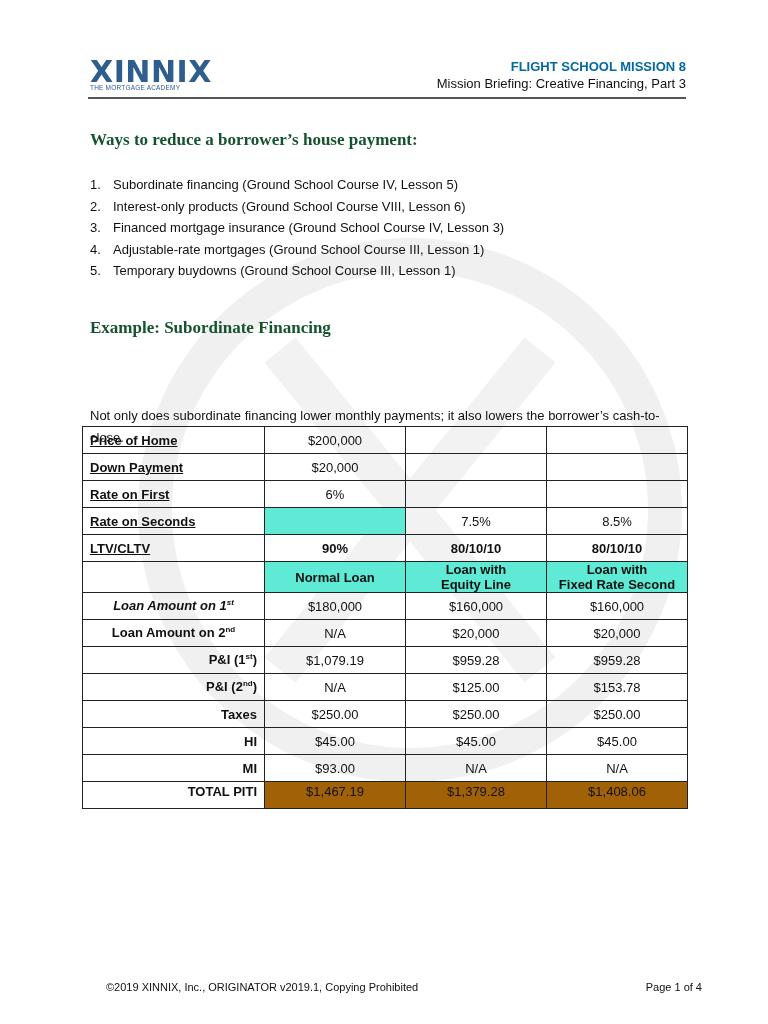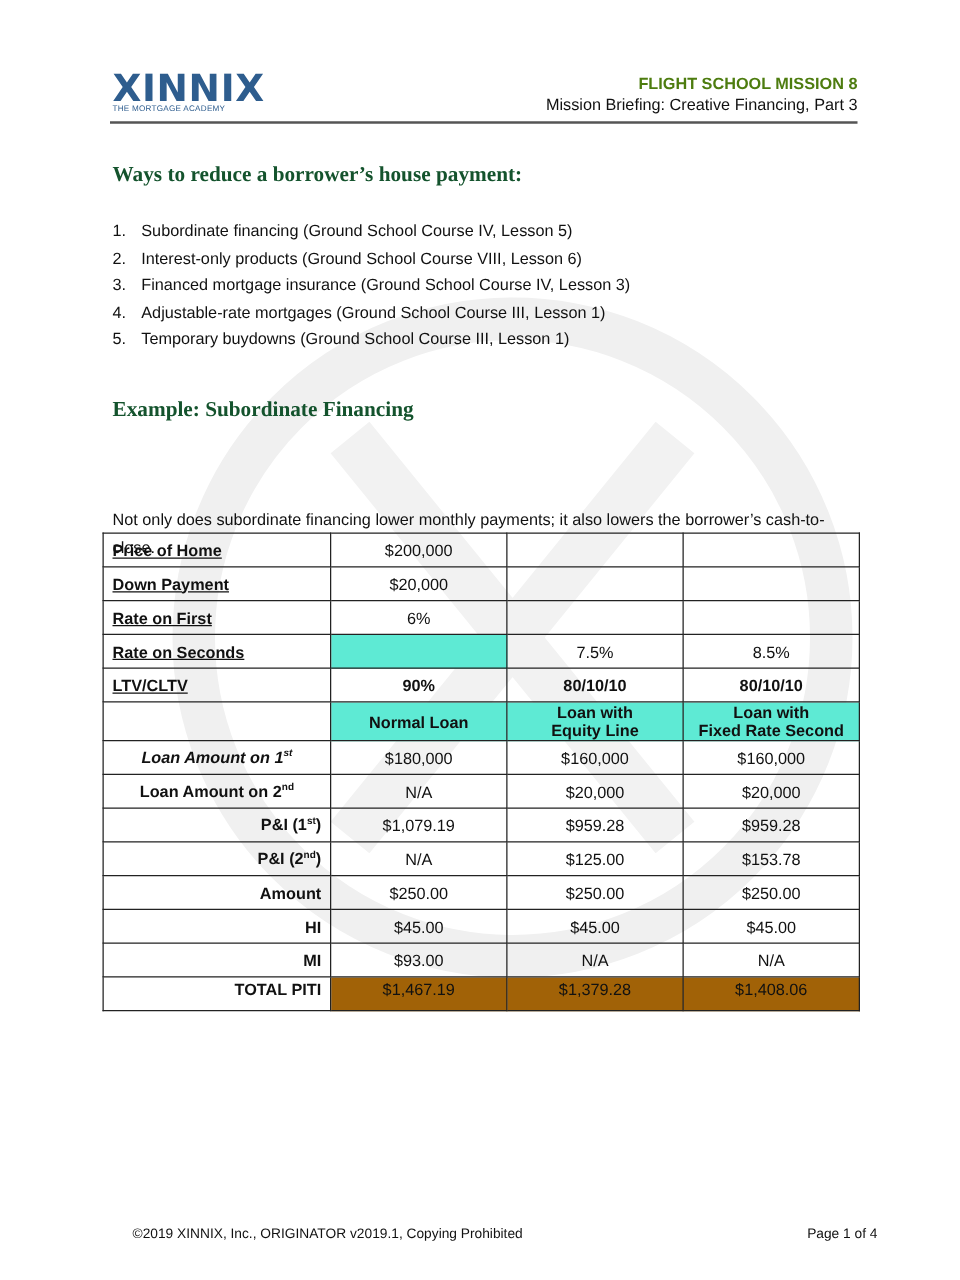--- a/index.html
+++ b/index.html
@@ -4,21 +4,21 @@
 <style>
   html, body { margin:0; padding:0; background:#ffffff; }
   body { width:768px; height:1024px; position:relative; overflow:hidden;
          font-family:"Liberation Sans", sans-serif; color:#111; }
   .watermark { position:absolute; left:130px; top:200px; width:560px; height:620px; pointer-events:none; }
   .header { position:absolute; left:88px; top:56px; width:598px; height:42px; }
   .logo { position:absolute; left:2px; top:4px; }
   .logo-main { font-family:"DejaVu Sans", sans-serif; font-size:30px; font-weight:bold; color:#2e5d8e; letter-spacing:0.5px; line-height:24px; }
   .logo-sub { font-size:6.5px; color:#2e5d8e; letter-spacing:0.2px; line-height:7px; margin-top:0px; }
   .hdr-right { position:absolute; right:0; top:2px; text-align:right; }
-  .hdr-title { font-size:13px; font-weight:bold; line-height:17px; color:#4d7c0f;text-align:right; }
+  .hdr-title { font-size:13px; font-weight:bold; line-height:17px; color:#0369a1;text-align:right; }
   .hdr-sub { font-size:13px; line-height:18px; color:#111; }
   .hdr-rule { position:absolute; left:0; right:0; top:41px; height:1.5px; background:#555; }
   .h2 { position:absolute; left:90px; font-family:"Liberation Serif", serif; font-weight:bold; font-size:17px; color:#14532d; }
   .list { position:absolute; left:90px; top:174px; margin:0; padding:0; list-style:none; font-size:13px; line-height:21.5px; }
   .list li { display:flex; }
   .list .num { width:23px; }
   .para { position:absolute; left:90px; top:361px; width:580px; font-size:13px; line-height:22px;margin-top:44px; }
   table.t { position:absolute; left:82px; top:426px; border-collapse:collapse; font-size:13px; }
   table.t td { border:1.2px solid #222; height:27px; padding:0 7px; box-sizing:border-box; }
   .c0 { width:182px; } .c1 { width:141px; } .c2 { width:141px; } .c3 { width:141px; }
@@ -140,21 +140,21 @@
     <td class="ctr">$959.28</td>
     <td class="ctr">$959.28</td>
   </tr>
   <tr>
     <td class="rlbl"><span>P&amp;I (2</span><sup>nd</sup><span>)</span></td>
     <td class="ctr">N/A</td>
     <td class="ctr">$125.00</td>
     <td class="ctr">$153.78</td>
   </tr>
   <tr>
-    <td class="rlbl">Amount</td>
+    <td class="rlbl">Taxes</td>
     <td class="ctr">$250.00</td>
     <td class="ctr">$250.00</td>
     <td class="ctr">$250.00</td>
   </tr>
   <tr>
     <td class="rlbl">HI</td>
     <td class="ctr">$45.00</td>
     <td class="ctr">$45.00</td>
     <td class="ctr">$45.00</td>
   </tr>

